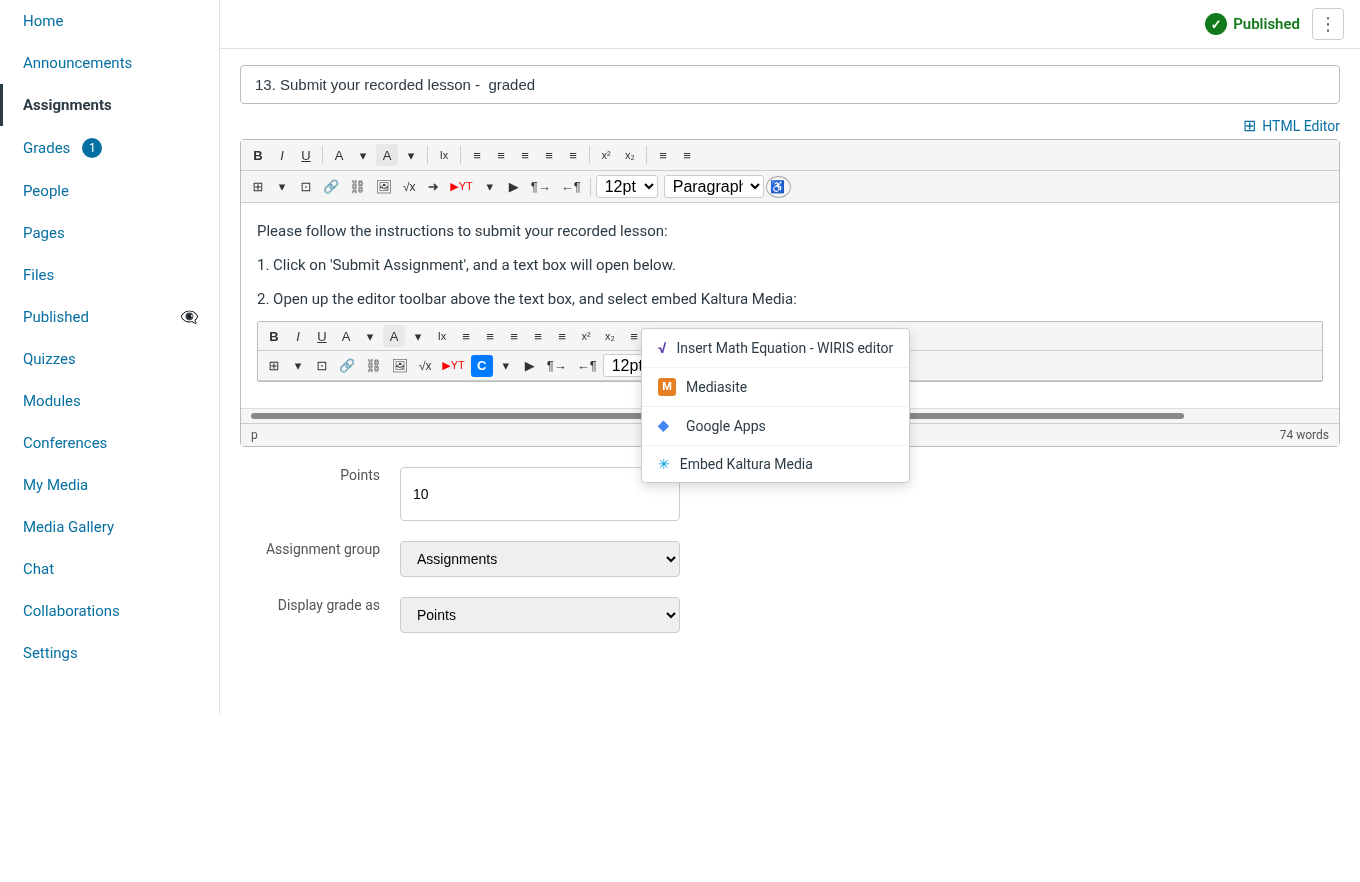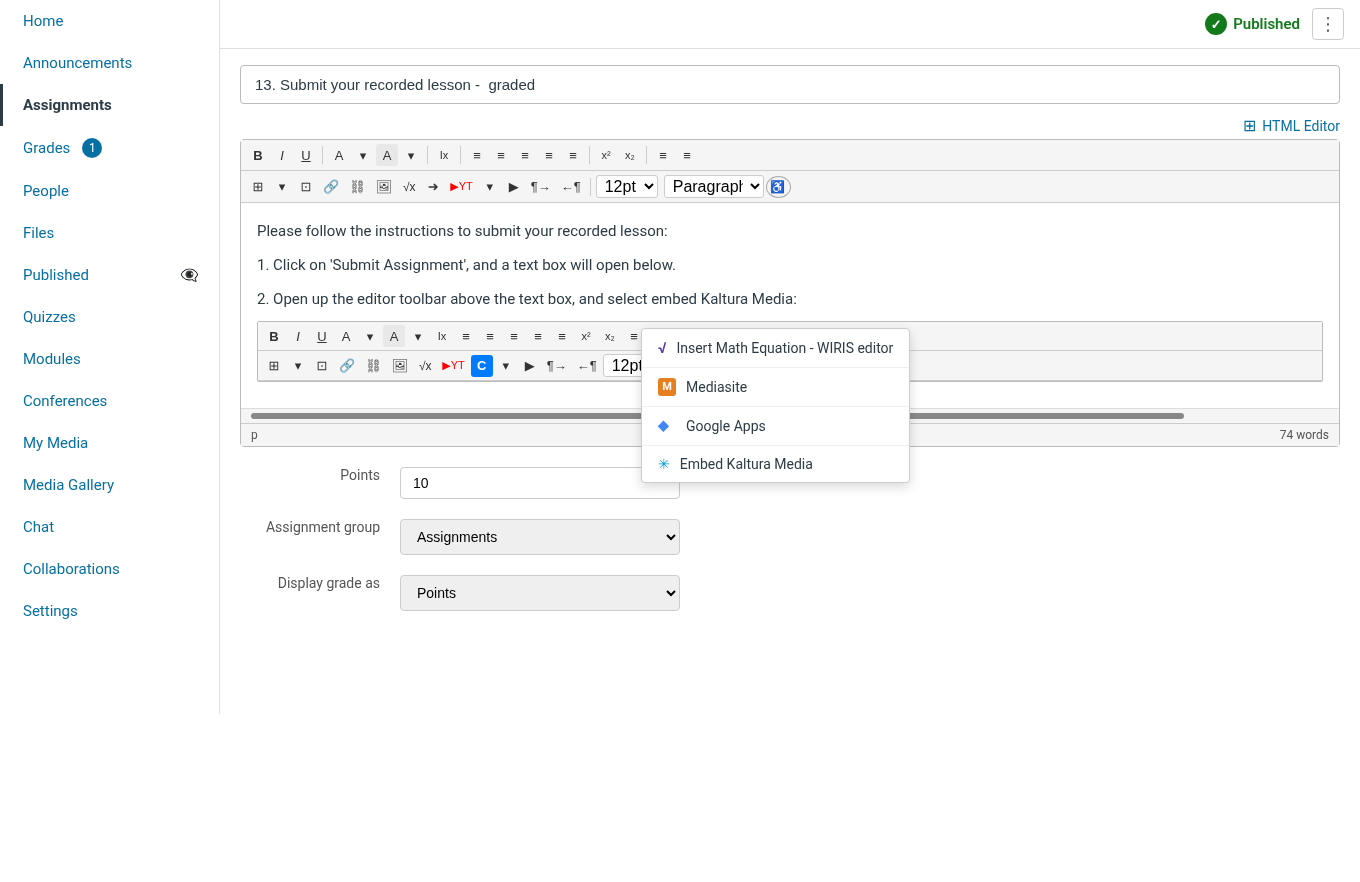--- a/index.html
+++ b/index.html
@@ -261,21 +261,21 @@
     .form-label {
       width: 160px;
       text-align: right;
       padding-right: 20px;
       font-size: 14px;
       color: #555;
     }
     .form-input {
       border: 1px solid #ccc;
       border-radius: 4px;
-      padding: 7px 12px;
+      padding: 18px 12px;
       font-size: 14px;
       width: 280px;
       outline: none;
     }
     .form-select {
       border: 1px solid #ccc;
       border-radius: 4px;
       padding: 8px 28px 8px 12px;
       font-size: 14px;
       width: 280px;
@@ -301,20 +301,23 @@
   </a>
   <a class="sidebar-item active">
     <span>Assignments</span>
   </a>
   <a class="sidebar-item" style="justify-content:flex-start;">
     <span>Grades</span>
     <span class="badge">1</span>
   </a>
   <a class="sidebar-item">
     <span>People</span>
+  </a>
+  <a class="sidebar-item">
+    <span>Pages</span>
   </a>
   <a class="sidebar-item">
     <span>Files</span>
   </a>
   <a class="sidebar-item" style="justify-content:space-between;">
     <span>Published</span>
     <span style="font-size:15px;color:#888;">👁‍🗨</span>
   </a>
   <a class="sidebar-item">
     <span>Quizzes</span>

